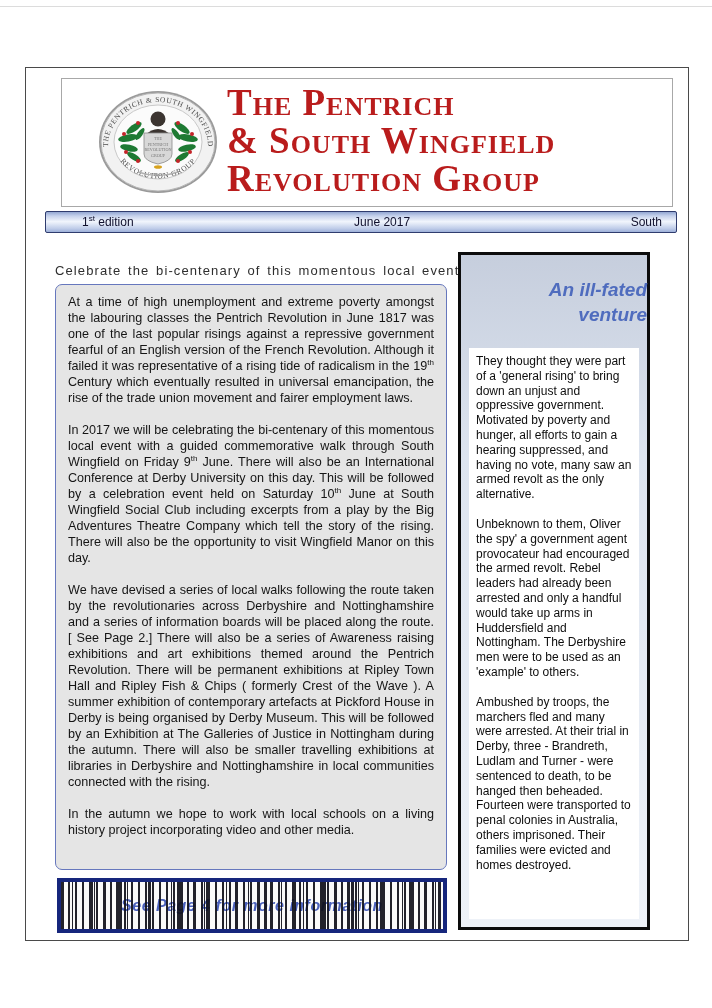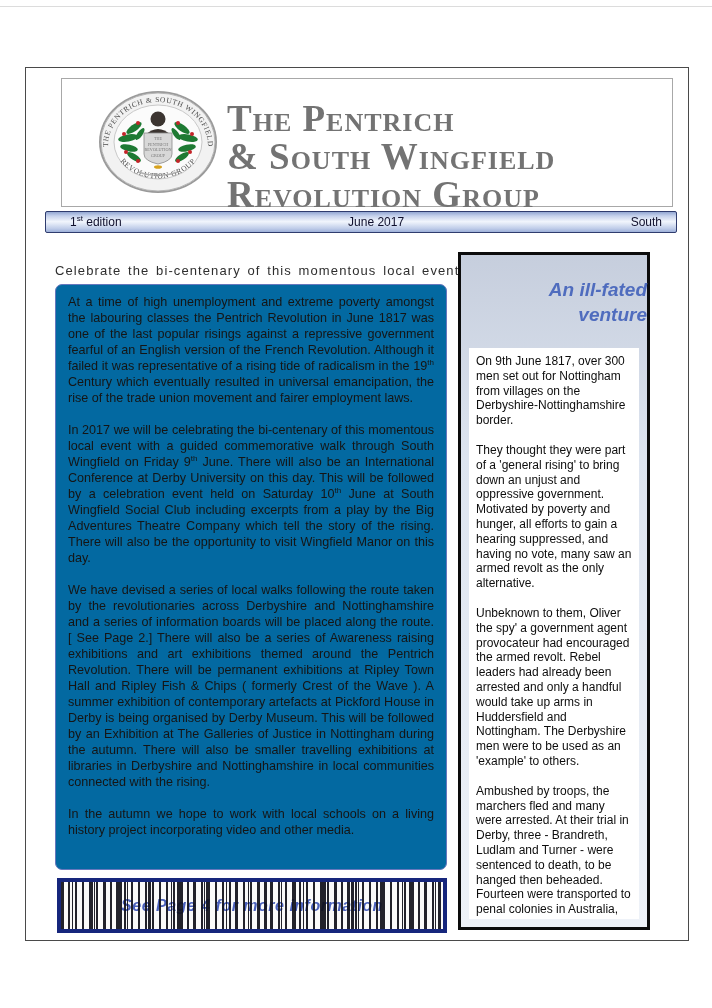--- a/index.html
+++ b/index.html
@@ -5,39 +5,39 @@
   html,body{margin:0;padding:0;background:#ffffff;}
   #page{position:relative;width:712px;height:1008px;background:#fff;overflow:hidden;
         font-family:"Liberation Sans",sans-serif;-webkit-font-smoothing:antialiased;}
 
   .topline{position:absolute;left:0;top:6px;width:712px;height:1px;background:#dcdcdc;}
   .frame{position:absolute;left:25px;top:67px;width:662px;height:872px;border:1px solid #4a4a4a;}
 
   
   .masthead{position:absolute;left:61px;top:78px;width:610px;height:127px;border:1px solid #a8a8a8;background:#fff;}
   .logo{position:absolute;left:96px;top:90px;width:124px;height:104px;}
-  .mast-title{position:absolute;left:227px;top:100px;width:440px;
+  .mast-title{position:absolute;left:227px;top:84px;width:440px;
               font-family:"Liberation Serif",serif;font-variant:small-caps;
-              font-size:37px;font-weight:600;line-height:38px;color:#737373;letter-spacing:1px;}
+              font-size:37px;font-weight:600;line-height:38px;color:#b91c1c;letter-spacing:1px;}
   .edition-bar{position:absolute;left:45px;top:211px;width:632px;height:22px;box-sizing:border-box;
                border:1px solid #2f3c6e;border-radius:2px;display:flex;align-items:center;
                background:linear-gradient(180deg,#93a7d2 0%,#c6d2ec 20%,#f1f5fc 48%,#e3eaf7 58%,#c0cde9 82%,#9db0d9 100%);
                font-size:12px;color:#10102c;}
-  .edition-bar .ed-left{margin-left:24px;}
+  .edition-bar .ed-left{margin-left:36px;}
   .edition-bar .ed-center{flex:1;text-align:center;}
   .edition-bar .ed-right{margin-right:14px;}
   sup{font-size:8px;vertical-align:super;line-height:0;}
 
   
   .lead-heading{position:absolute;left:55px;top:238px;font-size:17.5px;font-weight:bold;font-style:italic;color:#4f6cbe;}
   .lead-sub{position:absolute;left:55px;top:263px;font-size:13px;color:#2e2e2e;letter-spacing:1.1px;word-spacing:2px;}
 
   
   .main-box{position:absolute;left:55px;top:284px;width:392px;height:586px;box-sizing:border-box;
-            background:#0369a1;border:1px solid #6677bd;border-radius:7px;padding:9px 12px;
+            background:#e5e5e5;border:1px solid #6677bd;border-radius:7px;padding:9px 12px;
             font-size:12.6px;line-height:16px;text-align:justify;color:#151515;overflow:hidden;}
   .main-box p{margin:0 0 16px 0;}
   .main-box p:last-child{margin-bottom:0;}
 
   
   .banner{position:absolute;left:57px;top:878px;width:390px;height:55px;box-sizing:border-box;
           border:4px solid #16267c;background:#fafafa;display:flex;align-items:center;justify-content:center;
           overflow:hidden;}
   .banner::before{content:"";position:absolute;inset:0;z-index:2;opacity:.92;
           background-image:
@@ -154,20 +154,19 @@
   <div class="banner">
     <span class="banner-text">See Page 4 for more information</span>
   </div>
 
   <div class="sidebar">
     <div class="sidebar-title">
       <div>An ill-fated</div>
       <div>venture</div>
     </div>
     <div class="sidebar-inner">
-        <p>On 9th June 1817, over 300 men set out for Nottingham from villages on the Derbyshire-Nottinghamshire border.</p>
         <p>They thought they were part of a 'general rising' to bring down an unjust and oppressive government. Motivated by poverty and hunger, all efforts to gain a hearing suppressed, and having no vote, many saw an armed revolt as the only alternative.</p>
         <p>Unbeknown to them, Oliver the spy' a government agent provocateur had encouraged the armed revolt. Rebel leaders had already been arrested and only a handful would take up arms in Huddersfield and Nottingham. The Derbyshire men were to be used as an 'example' to others.</p>
         <p>Ambushed by troops, the marchers fled and many were arrested.  At their trial in Derby, three - Brandreth, Ludlam and Turner - were sentenced to death, to be hanged then beheaded. Fourteen were transported to penal colonies in Australia, others imprisoned. Their families were evicted and homes destroyed.</p>
       </div>
   </div>
 
 </div>
 
 </body></html>

